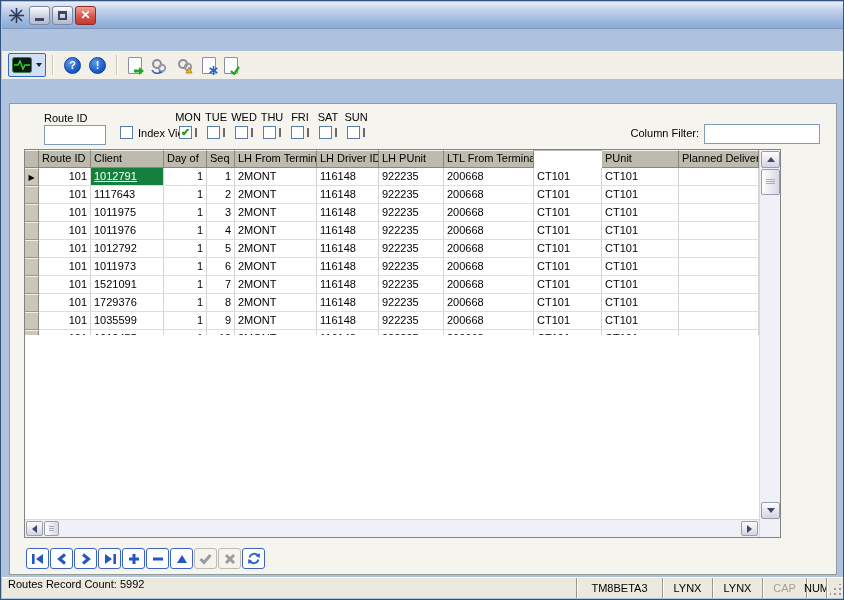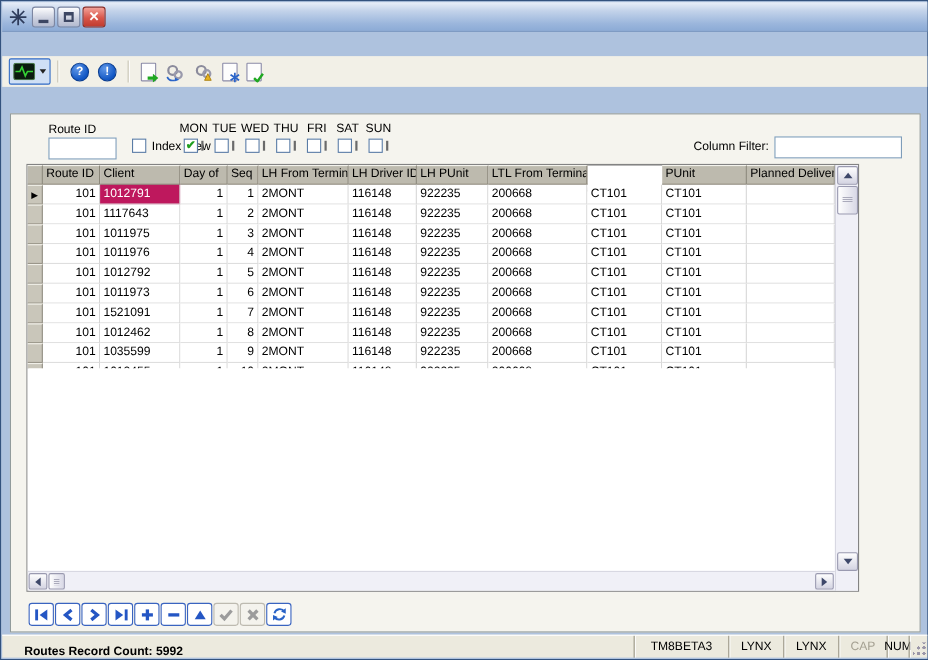--- a/index.html
+++ b/index.html
@@ -37,37 +37,37 @@
   .tab{height:19px;padding:2px 9px 0 9px;font-size:11px;border:1px solid #919b9c;border-bottom:none;border-radius:3px 3px 0 0;
     background:linear-gradient(180deg,#ffffff,#ece8dc);margin-right:2px;color:#000;}
   .tab.active{height:22px;padding-top:3px;background:#f6f5f0;border-top:3px solid #e08820;position:relative;z-index:4;}
   .page{position:absolute;left:8px;top:102px;width:828px;height:472px;background:#f5f4ee;border:1px solid #919b9c;z-index:2;}
   .lbl{position:absolute;font-size:11px;color:#000;white-space:nowrap;}
   .txtinput{position:absolute;background:#fff;border:1px solid #7f9db9;font-size:11px;padding:2px 3px;font-family:"Liberation Sans",sans-serif;}
   .cb{width:13px;height:13px;background:#fff;border:1px solid #5a7ca6;display:flex;align-items:center;justify-content:center;
     font-size:11px;font-weight:bold;color:#1f9e1f;line-height:1;}
   .cb-tick{width:2px;height:9px;background:#6a6a6a;margin-left:3px;}
   .idx-row{position:absolute;display:flex;align-items:center;}
-  .day-filters{position:absolute;left:152px;top:7px;display:flex;}
+  .day-filters{position:absolute;left:164px;top:7px;display:flex;}
   .day-col{width:28px;display:flex;flex-direction:column;align-items:center;}
   .day-col .dlbl{font-size:11px;margin-bottom:3px;}
   .day-col .boxrow{display:flex;align-items:center;}
   
   .grid{position:absolute;left:14px;top:45px;width:757px;height:389px;border:1px solid #838383;background:#fff;
     box-shadow:inset 1px 1px 0 #b9b9b9;display:flex;}
   .grid-main{width:734px;display:flex;flex-direction:column;overflow:hidden;}
   .g-hrow,.g-row{display:flex;flex:0 0 18px;height:18px;}
   .g-hcell{background:#bdbaae;border-right:1px solid #8a8679;border-bottom:1px solid #8a8679;border-top:1px solid #f3f2ec;
     font-size:11px;color:#000;padding:1px 3px;white-space:nowrap;overflow:hidden;flex:0 0 auto;}
   .g-ind{background:#c9c6ba;border-right:1px solid #8a8679;border-bottom:1px solid #9a968a;border-top:1px solid #f0efe8;
     flex:0 0 auto;display:flex;align-items:center;justify-content:center;font-size:8px;color:#000;}
   .g-cell{background:#fff;border-right:1px solid #d4d4d4;border-bottom:1px solid #dedede;font-size:11px;color:#000;
     padding:1.5px 3px;white-space:nowrap;overflow:hidden;flex:0 0 auto;}
   .g-cell.num{text-align:right;}
-  .g-cell.sel{background:#be185d;color:#fff;}
+  .g-cell.sel{background:#15803d;color:#fff;text-decoration:underline;}
   .g-bottom{flex:1;background:#fff;}
   
   .vscroll{width:21px;background:#f0f0f7;border-left:1px solid #d8d8e2;display:flex;flex-direction:column;}
   .hscroll{flex:0 0 17px;background:#f0f0f7;border-top:1px solid #d8d8e2;display:flex;position:relative;}
   .sb-btn{background:linear-gradient(180deg,#fefefe,#d4d4e2);border:1px solid #9a9ab0;border-radius:2px;
     display:flex;align-items:center;justify-content:center;flex:0 0 auto;}
   .vscroll .sb-btn{width:19px;height:17px;margin:1px;}
   .hscroll .sb-btn{width:17px;height:15px;margin:1px;}
   .sb-thumb{background:linear-gradient(90deg,#fefefe,#d8d8e6);border:1px solid #9a9ab0;border-radius:2px;position:relative;}
   .vthumb{width:19px;height:26px;margin:0 1px;background:linear-gradient(90deg,#fefefe,#d8d8e6);}
@@ -80,21 +80,21 @@
   .tri-rt{width:0;height:0;border-top:4px solid transparent;border-bottom:4px solid transparent;border-left:5px solid #3e486a;}
   .spacer{flex:1;}
   
   .navigator{position:absolute;left:16px;top:444px;display:flex;gap:1px;}
   .nav-btn{width:23px;height:21px;background:#fff;border:1px solid #3a64c0;border-radius:3px;
     display:flex;align-items:center;justify-content:center;}
   .nav-btn.disabled{border-color:#bdbab0;background:#f4f3ed;}
   
   .statusbar{position:absolute;left:1px;top:576px;width:842px;height:21px;background:#eceade;border-top:1px solid #ffffff;
     display:flex;align-items:stretch;font-size:11px;}
-  .sb-main{flex:1;display:flex;align-items:flex-end;padding-left:20px;font-weight:bold;}
+  .sb-main{flex:1;display:flex;align-items:flex-start;padding-left:6px;}
   .sb-panel{display:flex;align-items:center;justify-content:center;border-left:1px solid #9c9888;box-shadow:inset 1px 0 0 #fff;}
   .sb-panel.dim{color:#a5a192;}
   .sb-grip{width:18px;position:relative;}
   .sb-grip::after{content:"";position:absolute;right:2px;bottom:2px;width:12px;height:12px;
     background:
       radial-gradient(circle 1.5px at 10px 10px,#9a96a8 95%,transparent),
       radial-gradient(circle 1.5px at 10px 5px,#9a96a8 95%,transparent),
       radial-gradient(circle 1.5px at 5px 10px,#9a96a8 95%,transparent),
       radial-gradient(circle 1.5px at 10px 0px,#9a96a8 95%,transparent),
       radial-gradient(circle 1.5px at 5px 5px,#9a96a8 95%,transparent),
@@ -364,21 +364,21 @@
               <div class="g-cell" style="width: 62px;">116148</div>
               <div class="g-cell" style="width: 65px;">922235</div>
               <div class="g-cell" style="width: 90px;">200668</div>
               <div class="g-cell" style="width: 68px;">CT101</div>
               <div class="g-cell" style="width: 77px;">CT101</div>
               <div class="g-cell" style="width: 80px;"></div>
             </div>
             <div class="g-row">
               <div class="g-ind" style="width: 14px;"></div>
               <div class="g-cell num" style="width: 52px;">101</div>
-              <div class="g-cell" style="width: 73px;">1012462</div>
+              <div class="g-cell" style="width: 73px;">1729376</div>
               <div class="g-cell num" style="width: 43px;">1</div>
               <div class="g-cell num" style="width: 28px;">8</div>
               <div class="g-cell" style="width: 82px;">2MONT</div>
               <div class="g-cell" style="width: 62px;">116148</div>
               <div class="g-cell" style="width: 65px;">922235</div>
               <div class="g-cell" style="width: 90px;">200668</div>
               <div class="g-cell" style="width: 68px;">CT101</div>
               <div class="g-cell" style="width: 77px;">CT101</div>
               <div class="g-cell" style="width: 80px;"></div>
             </div>

